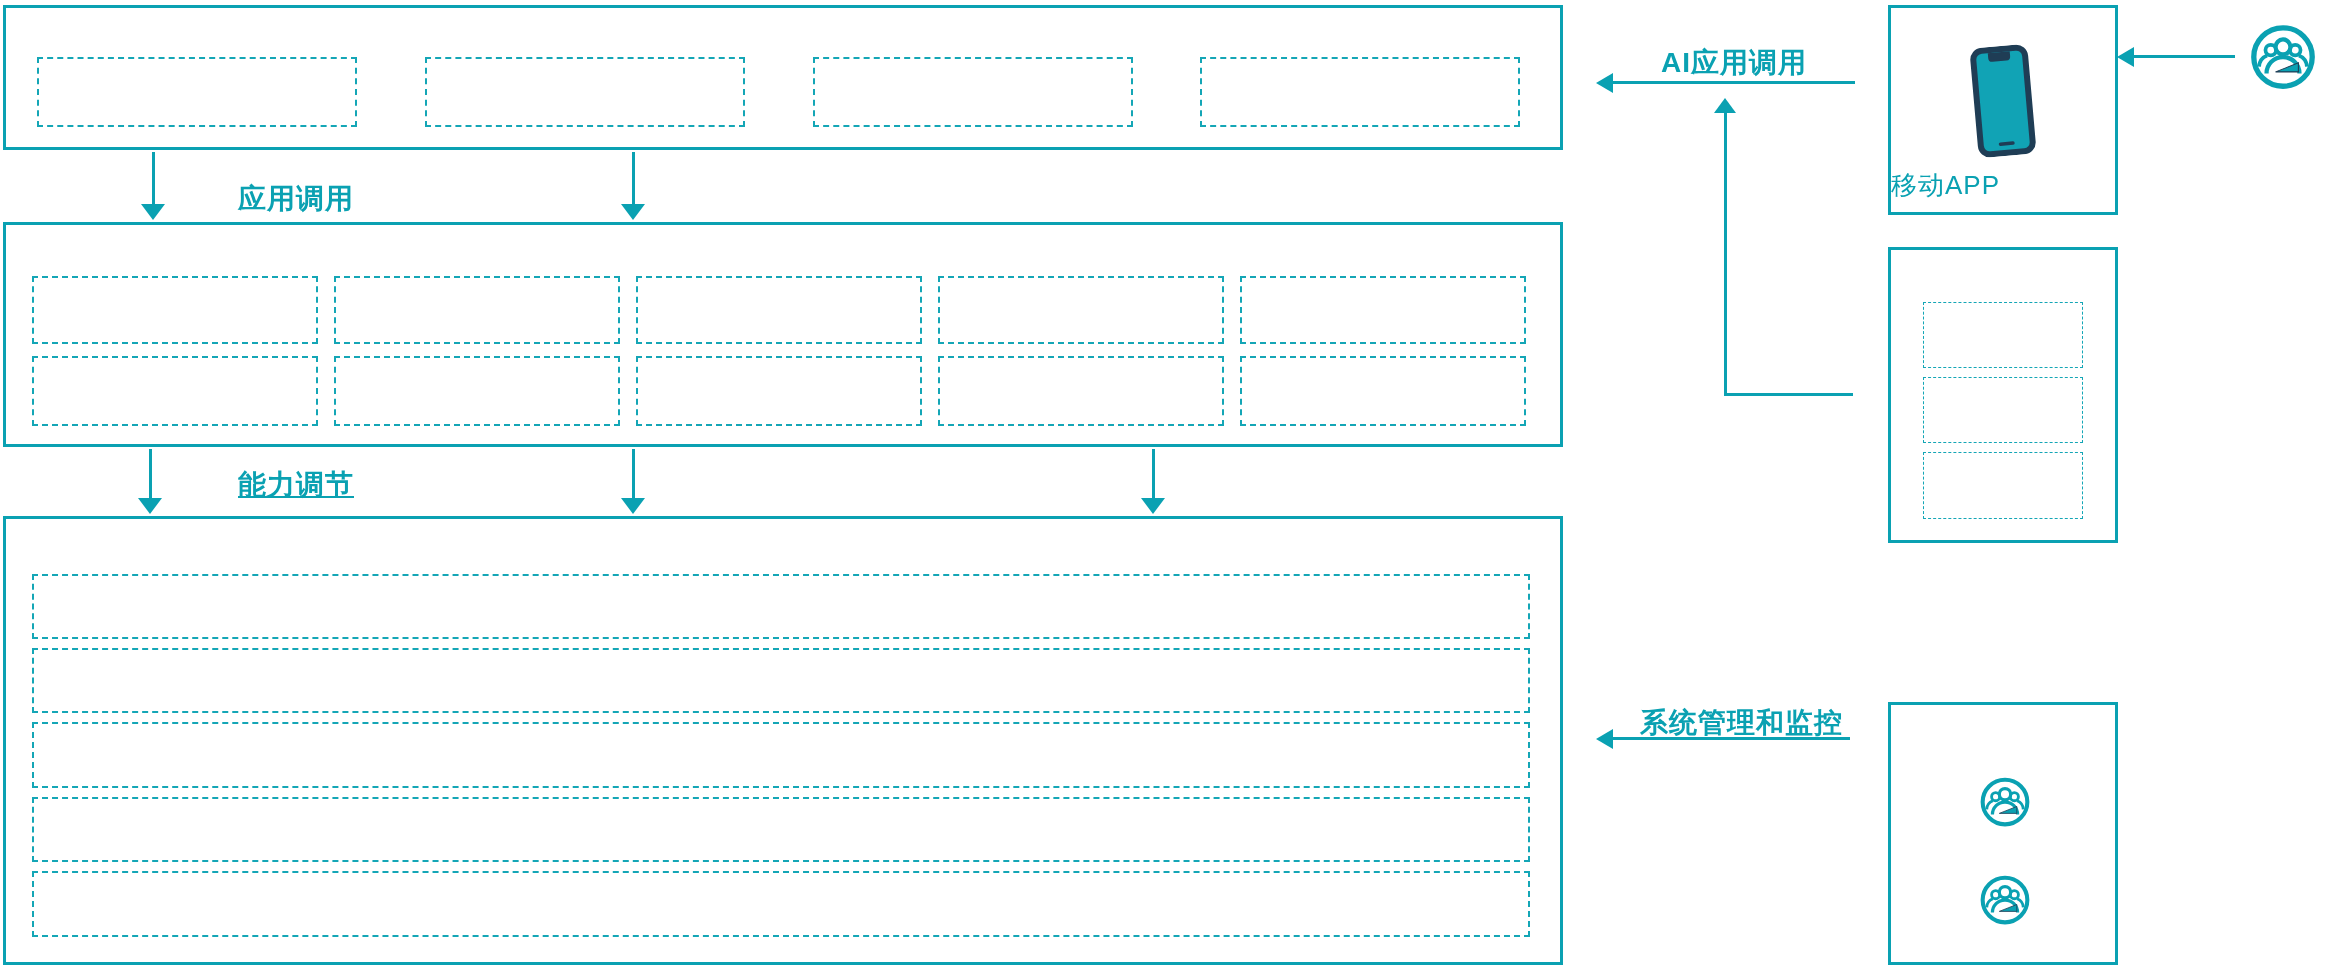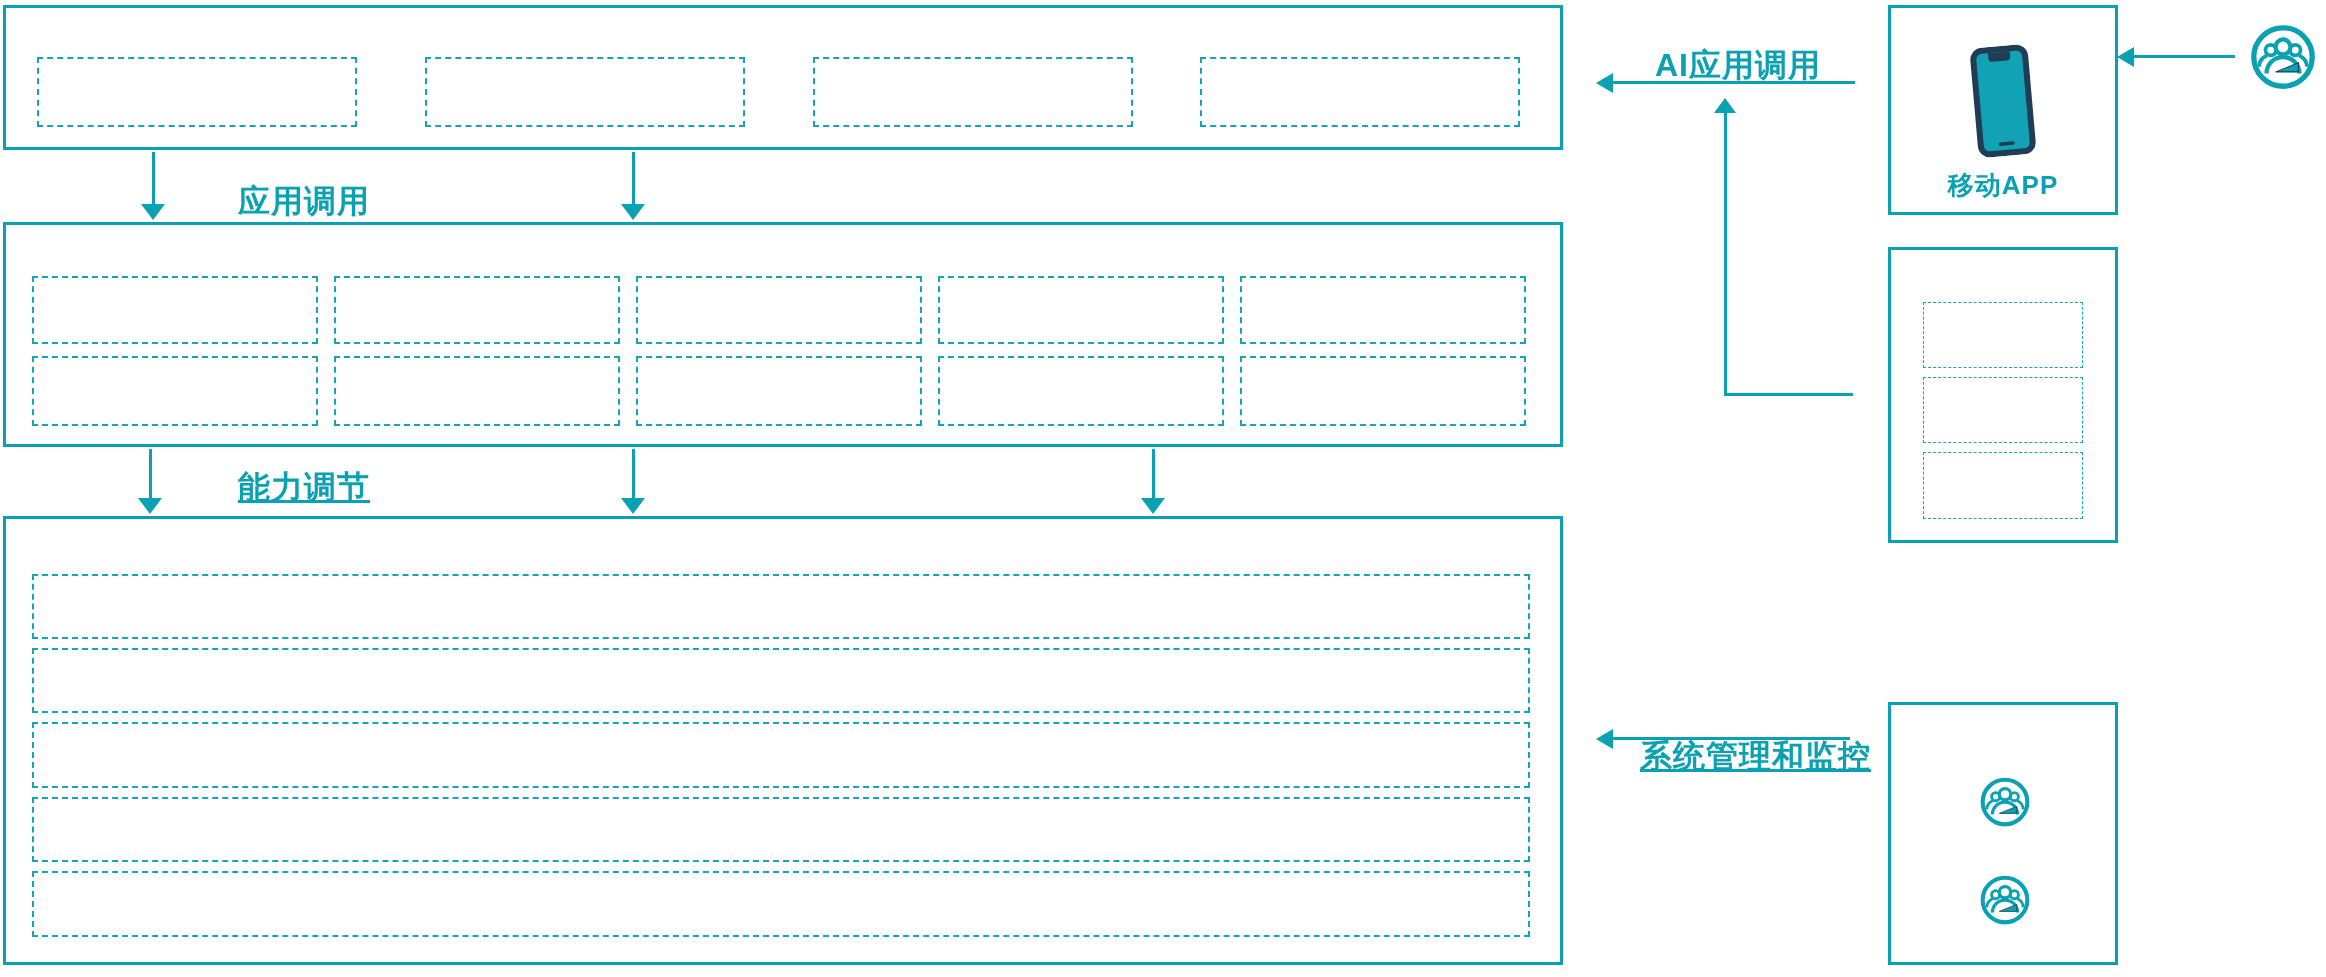--- a/index.html
+++ b/index.html
@@ -18,22 +18,22 @@
   }
   .ph{
     position:absolute;box-sizing:border-box;
     border:2px dashed var(--teal-dash);background:transparent;
   }
   .ph-thin{
     position:absolute;box-sizing:border-box;
     border:1.5px dashed var(--teal-dash);background:transparent;
   }
   .flow-label{
-    position:absolute;color:var(--teal);font-size:32px;font-weight:600;
-    text-align:left;white-space:nowrap;letter-spacing:1px;
+    position:absolute;color:var(--teal);font-size:28px;font-weight:600;
+    text-align:right;white-space:nowrap;letter-spacing:1px;
   }
   .stem-v{position:absolute;width:3px;background:var(--teal);}
   .stem-h{position:absolute;height:3px;background:var(--teal);}
   .head-down{
     position:absolute;width:0;height:0;
     border-left:12px solid transparent;border-right:12px solid transparent;
     border-top:16px solid var(--teal);
   }
   .head-up{
     position:absolute;width:0;height:0;
@@ -41,22 +41,22 @@
     border-bottom:15px solid var(--teal);
   }
   .head-left{
     position:absolute;width:0;height:0;
     border-top:10px solid transparent;border-bottom:10px solid transparent;
     border-right:17px solid var(--teal);
   }
   .icon-users{position:absolute;}
   .phone-wrap{position:absolute;transform:rotate(-5deg);}
   .mobile-label{
-    position:absolute;left:0;width:100%;text-align:center;
-    color:var(--teal);font-size:26px;font-weight:700;letter-spacing:1px;
+    position:absolute;left:0;width:100%;text-align:left;
+    color:var(--teal);font-size:26px;font-weight:400;letter-spacing:1px;
   }
 </style>
 </head>
 <body>
 
 <svg width="0" height="0" style="position:absolute">
   <defs>
     <symbol id="users-glyph" viewBox="0 0 64 64">
       <circle cx="32" cy="32" r="27.5" fill="#ffffff" stroke="var(--teal)" stroke-width="5"></circle>
       <circle cx="20.5" cy="25.5" r="5" fill="#ffffff" stroke="var(--teal)" stroke-width="3.5"></circle>
@@ -158,15 +158,15 @@
   <div class="flow-label" style="left:1655px;top:44px;width:152px;">AI应用调用</div>
   <div class="head-left" style="left:1596px;top:73px;"></div>
   <div class="stem-h" style="left:1611px;top:81px;width:244px;"></div>
 
   <div class="head-up" style="left:1714px;top:98px;"></div>
   <div class="stem-v" style="left:1724px;top:113px;height:282px;"></div>
   <div class="stem-h" style="left:1724px;top:393px;width:129px;"></div>
 
   <div class="head-left" style="left:1596px;top:729px;"></div>
   <div class="stem-h" style="left:1611px;top:737px;width:239px;"></div>
-  <div class="flow-label" style="left:1640px;top:735px;width:176px;text-decoration:underline;">系统管理和监控</div>
+  <div class="flow-label" style="left:1640px;top:704px;width:176px;">系统管理和监控</div>
 
 </div>
 
 </body></html>

